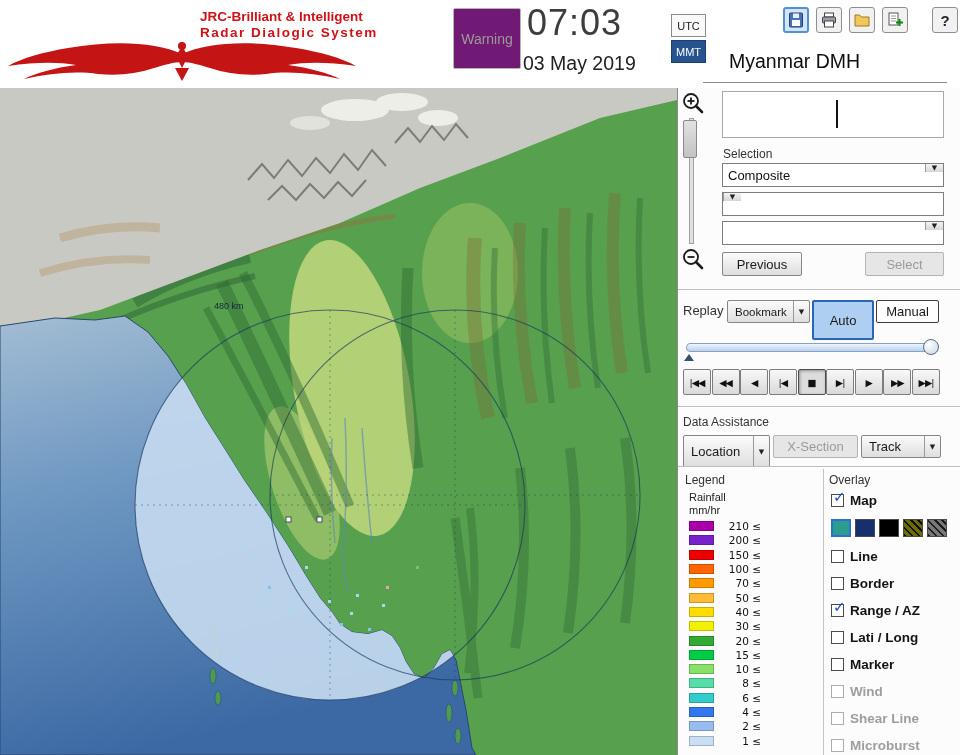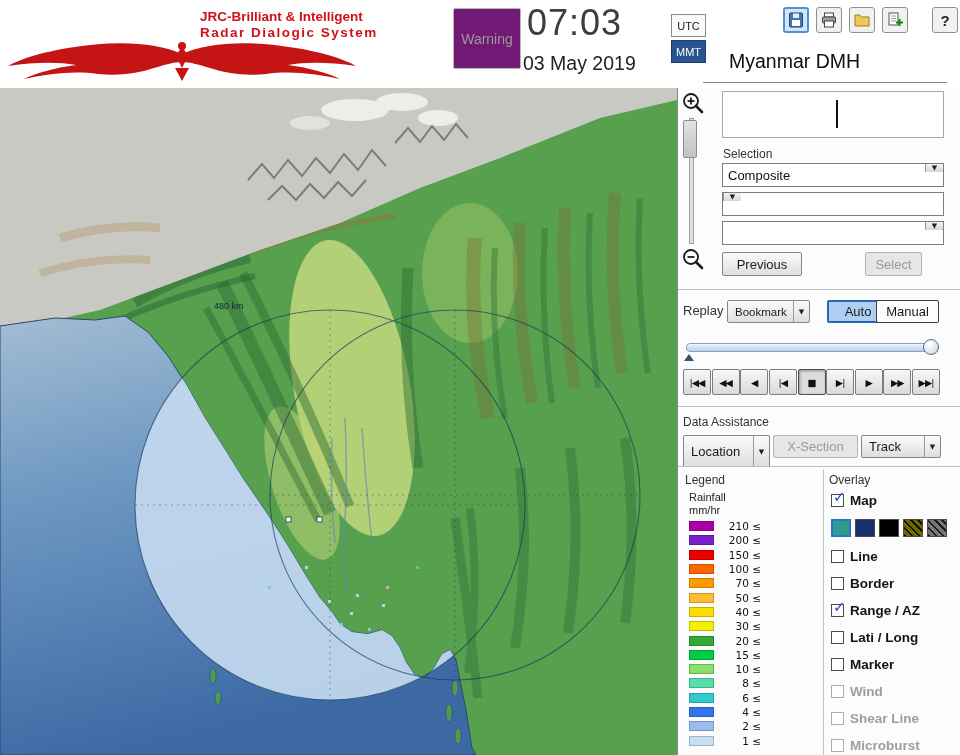--- a/index.html
+++ b/index.html
@@ -295,30 +295,30 @@
     </div>
     <div class="abs combo" style="left:44px;top:104px;width:222px;height:24px;">
       <span class="carr"></span>
     </div>
     <div class="abs combo" style="left:44px;top:133px;width:222px;height:24px;">
       <span class="val"></span>
       <span class="carr"></span>
     </div>
 
     <div class="abs btn" style="left:44px;top:164px;width:80px;height:24px;">Previous</div>
-    <div class="abs btn dis" style="left:187px;top:164px;width:57px;height:24px;">Select</div>
+    <div class="abs btn dis" style="left:187px;top:164px;width:79px;height:24px;">Select</div>
 
     <div class="abs groove" style="left:0;top:201px;width:283px;"></div>
 
     <div class="abs sec-label" style="left:5px;top:215px;font-size:13px;">Replay</div>
     <div class="abs btn split" style="left:49px;top:212px;width:83px;height:23px;">
       <span style="font-size:11.5px;">Bookmark</span>
       <span class="arr"></span>
     </div>
-    <div class="abs btn auto-btn" style="left:134px;top:212px;width:62px;height:23px;margin-left:15px;">Auto</div>
+    <div class="abs btn auto-btn" style="left:134px;top:212px;width:62px;height:40px;">Auto</div>
     <div class="abs btn manual-btn" style="left:198px;top:212px;width:63px;height:23px;">Manual</div>
 
     <div class="abs slider-track" style="left:8px;top:255px;width:247px;height:9px;"></div>
     <div class="abs slider-handle" style="left:245px;top:251px;"></div>
     <div class="abs tri-up" style="left:6px;top:266px;"></div>
 
     <div class="abs" style="left:5px;top:281px;width:257px;height:27px;display:flex;justify-content:space-between;">
       <div class="pb">|◀◀</div>
       <div class="pb">◀◀</div>
       <div class="pb">◀</div>

